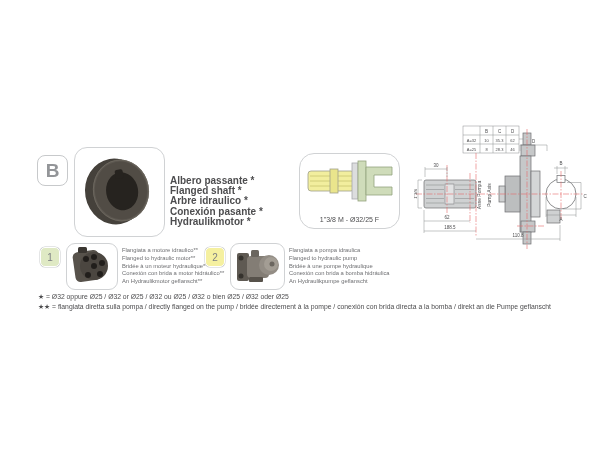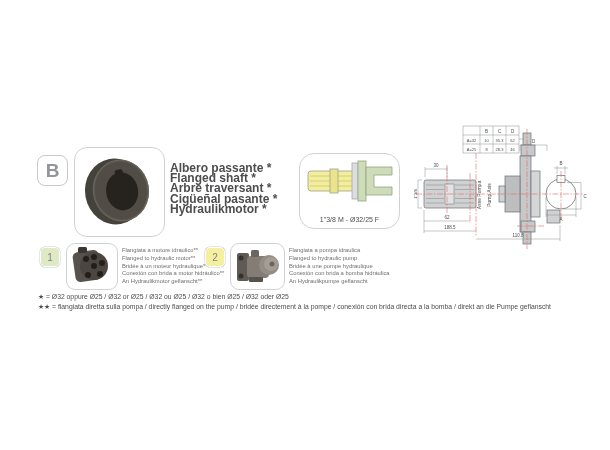--- a/index.html
+++ b/index.html
@@ -4,21 +4,21 @@
 <style>
   html,body{margin:0;padding:0;background:#ffffff;}
   #page{position:relative;width:610px;height:450px;background:#ffffff;overflow:hidden;
         font-family:"Liberation Sans",sans-serif;color:#4d4d4f;}
   .rbox{position:absolute;background:#fff;border:1px solid #d0d2d4;border-radius:13px;}
   
   #b-badge{position:absolute;left:37px;top:155px;width:29px;height:29px;border:1.5px solid #c7c9cb;
            border-radius:8px;display:flex;align-items:center;justify-content:center;
            font-size:19px;font-weight:bold;color:#939598;background:#fff;}
   
-  #names{position:absolute;left:170px;top:163px;font-size:12px;line-height:10.2px;color:#4d4d4f;font-weight:bold;}
+  #names{position:absolute;left:170px;top:176px;font-size:10px;line-height:10.2px;color:#4d4d4f;font-weight:bold;}
   #names div{white-space:nowrap;}
   
   #specbox{left:299px;top:153px;width:99px;height:74px;border-radius:15px;}
   #spec-label{position:absolute;left:0;bottom:5px;width:100%;text-align:center;font-size:7px;color:#4d4d4f;}
   
   .numbadge{position:absolute;width:18px;height:18px;border-radius:5px;display:flex;align-items:center;
             justify-content:center;font-size:10px;color:#7f8184;border:1px solid #fff;
             box-shadow:0 0 0 0.5px #c9cbcd;}
   #badge1{left:40px;top:247px;background:#dfe9c4;}
   #badge2{left:205px;top:247px;background:#f5f0a0;}
@@ -51,22 +51,22 @@
         <ellipse cx="47" cy="44" rx="16" ry="19" fill="#26231f"></ellipse>
         <rect x="43" y="22" width="8" height="9" rx="2" fill="#26231f"></rect>
         <ellipse cx="46" cy="43" rx="27.5" ry="30.5" fill="none" stroke="#6e6960" stroke-width="0.8"></ellipse>
       </g>
     </svg>
   </div>
 
   <div id="names">
     <div>Albero passante *</div>
     <div>Flanged shaft *</div>
-    <div>Arbre traversant *</div>
-    <div>Cigüeñal pasante *</div>
+    <div>Arbre idraulico *</div>
+    <div>Conexión pasante *</div>
     <div>Hydraulikmotor *</div>
   </div>
 
   <div id="specbox" class="rbox">
     <svg width="97" height="56" viewBox="0 0 97 56">
 
       <g stroke="#a0a08a" stroke-width="0.8">
         <rect x="8" y="17" width="46" height="20" rx="3" fill="#f2ee9e"></rect>
         <line x1="10" y1="22" x2="52" y2="22" stroke="#c9c470"></line>
         <line x1="10" y1="27" x2="52" y2="27" stroke="#c9c470"></line>

